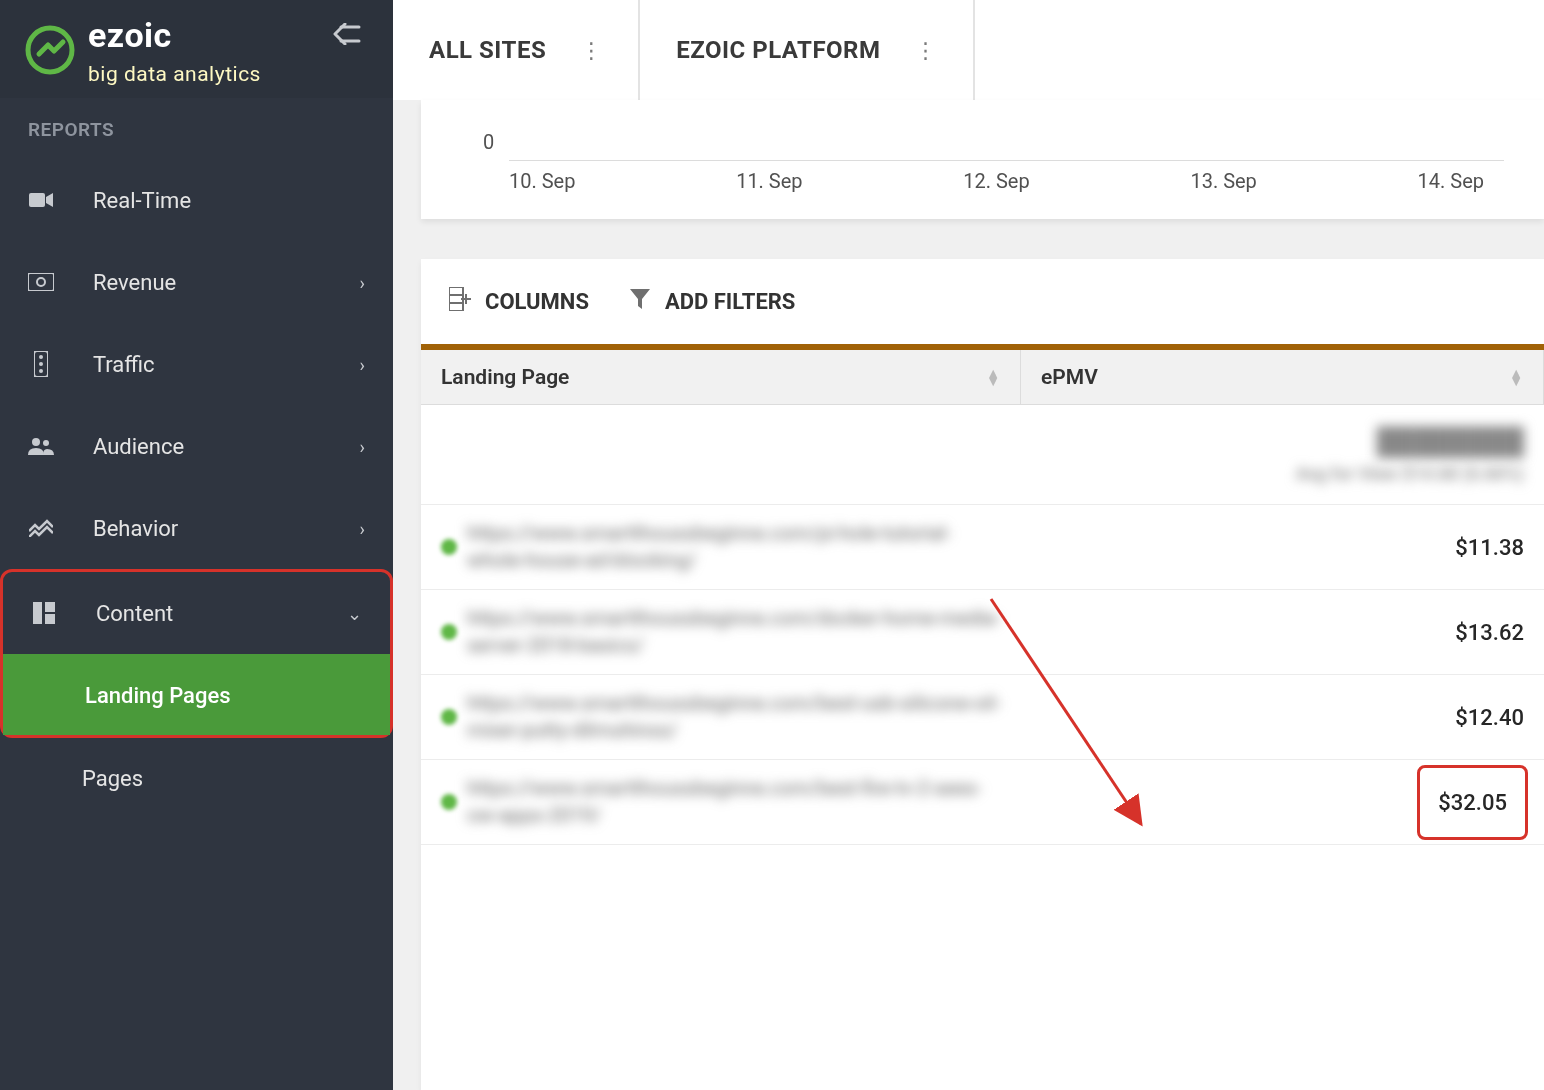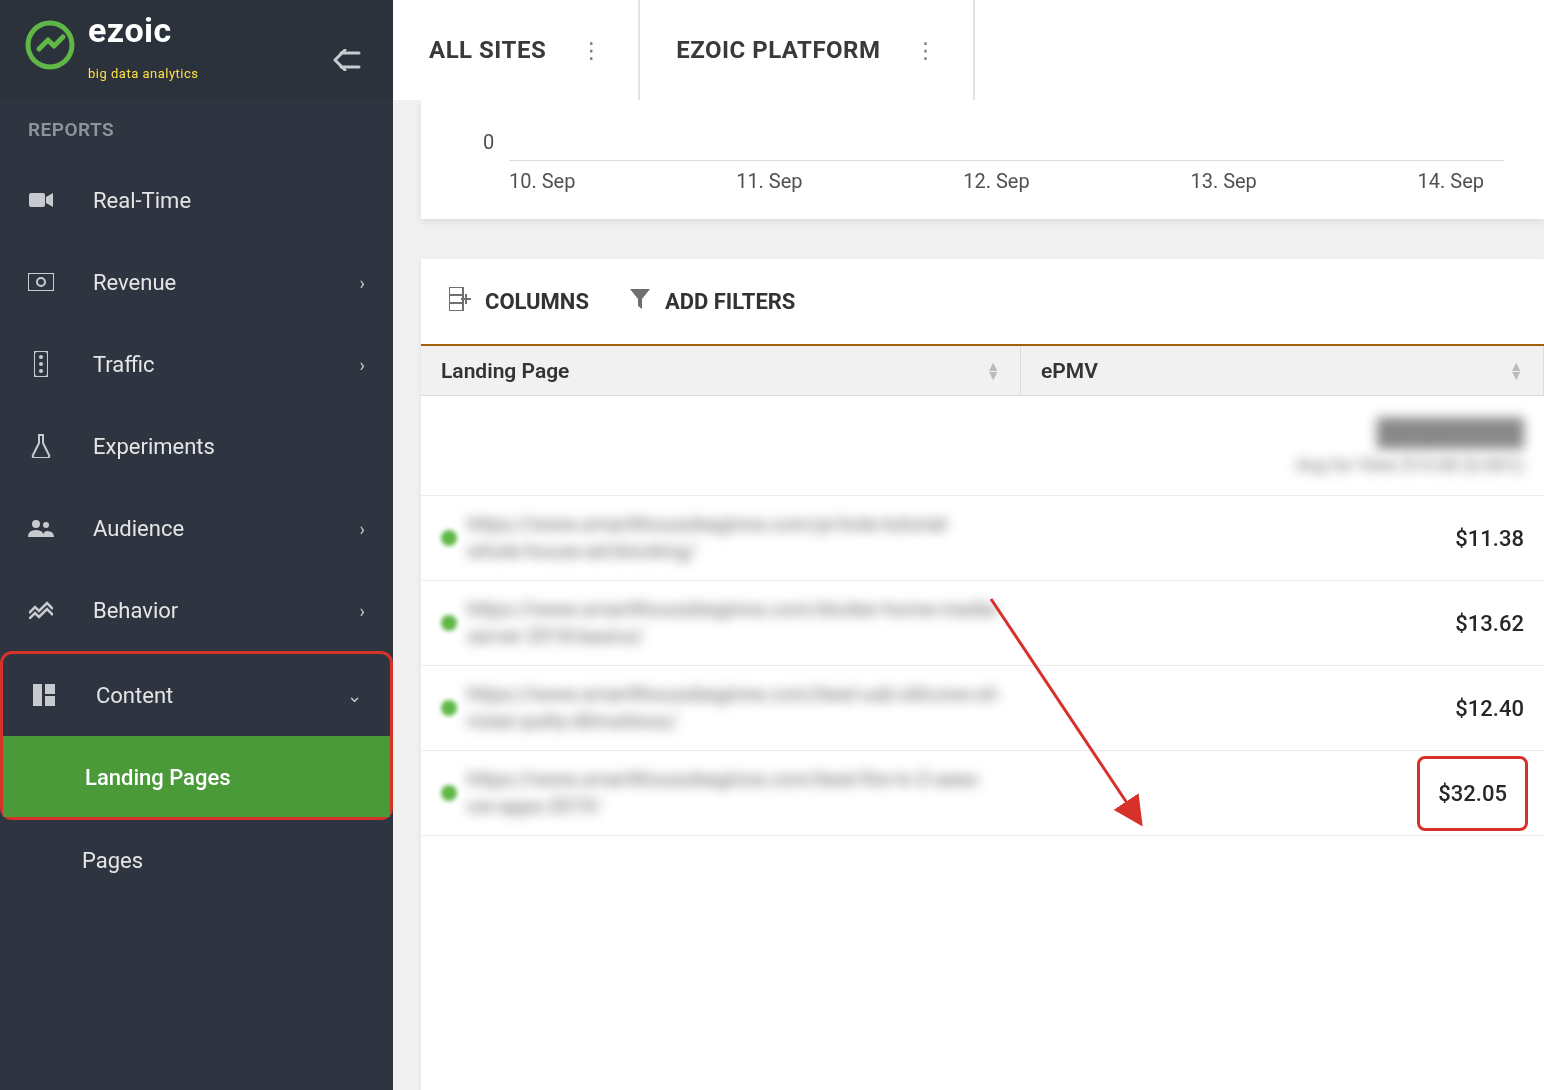--- a/index.html
+++ b/index.html
@@ -14,30 +14,30 @@
   
   .sidebar {
     width: 393px;
     background: #2f3540;
     color: #e5e5e5;
     display: flex;
     flex-direction: column;
   }
   .sidebar-header {
     display: flex;
-    align-items: flex-end;
+    align-items: flex-start;
     justify-content: space-between;
     padding: 18px 28px 18px 24px;
     height: 98px;
     background: #2c323c;
   }
   .logo-wrap { display: flex; align-items: center; gap: 12px; }
   .logo-text { display: flex; flex-direction: column; line-height: 1; }
   .logo-name { font-size: 34px; font-weight: 700; color: #fff; letter-spacing: 0.5px; }
-  .logo-tag { font-size: 13px; color: #fde047; margin-top: 20px; letter-spacing: 0.5px; }
+  .logo-tag { font-size: 21px; color: #fef9c3; margin-top: 12px; letter-spacing: 0.5px; }
   .collapse-btn { width: 36px; height: 36px; display:flex; align-items:center; justify-content:center; cursor:pointer; }
   .section-label {
     color: #8e949e; font-size: 19px; font-weight: 600;
     padding: 20px 28px 18px 28px; letter-spacing: 0.5px;
   }
   .nav-item {
     display: flex; align-items: center; gap: 39px;
     padding: 0 28px; height: 82px;
     color: #e5e5e5; font-size: 22px; cursor: pointer;
     position: relative;
@@ -107,23 +107,23 @@
   .toolbar {
     display:flex; align-items:center; gap:40px;
     padding: 28px 28px;
   }
   .tool-btn { display:flex; align-items:center; gap:14px; font-size:22px; font-weight:700; color:#333; cursor:pointer; }
   .tool-btn .ticon { color:#6f6f6f; font-size:22px; }
 
   .table-head {
     display:flex;
     background:#f1f1f1;
-    border-top:2px solid #a16207;
+    border-top:6px solid #a16207;
     border-bottom:1px solid #dcdcdc;
-    height:52px;
+    height:61px;
   }
   .th {
     display:flex; align-items:center; justify-content:space-between;
     padding: 0 20px;
     font-size:21px; font-weight:600; color:#333;
     border-right:1px solid #dcdcdc;
   }
   .th .sort { color:#bbb; font-size:14px; line-height:0.6; display:flex; flex-direction:column; }
   .th-page { flex: 0 0 600px; }
   .th-epmv { flex: 1; }
@@ -232,28 +232,20 @@
           <rect x="0" y="0" width="14" height="26" rx="3" fill="none" stroke="#c7cacf" stroke-width="2"></rect>
           <circle cx="7" cy="6" r="2" fill="#c7cacf"></circle>
           <circle cx="7" cy="13" r="2" fill="#c7cacf"></circle>
           <circle cx="7" cy="20" r="2" fill="#c7cacf"></circle>
         </svg>
     </span>
     <span class="label">Traffic</span>
     <span class="chev">›</span>
   </div>
 
-  <div class="nav-item">
-    <span class="nav-icon">
-      <svg width="20" height="24" viewBox="0 0 20 24">
-          <path d="M7 1 H13 M8 1 V9 L2 21 A2 2 0 0 0 4 24 H16 A2 2 0 0 0 18 21 L12 9 V1" fill="none" stroke="#c7cacf" stroke-width="2" stroke-linejoin="round"></path>
-        </svg>
-    </span>
-    <span class="label">Experiments</span>
-  </div>
 
   <div class="nav-item">
     <span class="nav-icon">
       <svg width="26" height="18" viewBox="0 0 26 18">
           <circle cx="8" cy="5" r="4" fill="#c7cacf"></circle>
           <circle cx="18" cy="6" r="3" fill="#c7cacf"></circle>
           <path d="M0 18 Q0 11 8 11 Q16 11 16 18 Z" fill="#c7cacf"></path>
           <path d="M15 18 Q15 12 19 12 Q26 12 26 18 Z" fill="#c7cacf"></path>
         </svg>
     </span>

